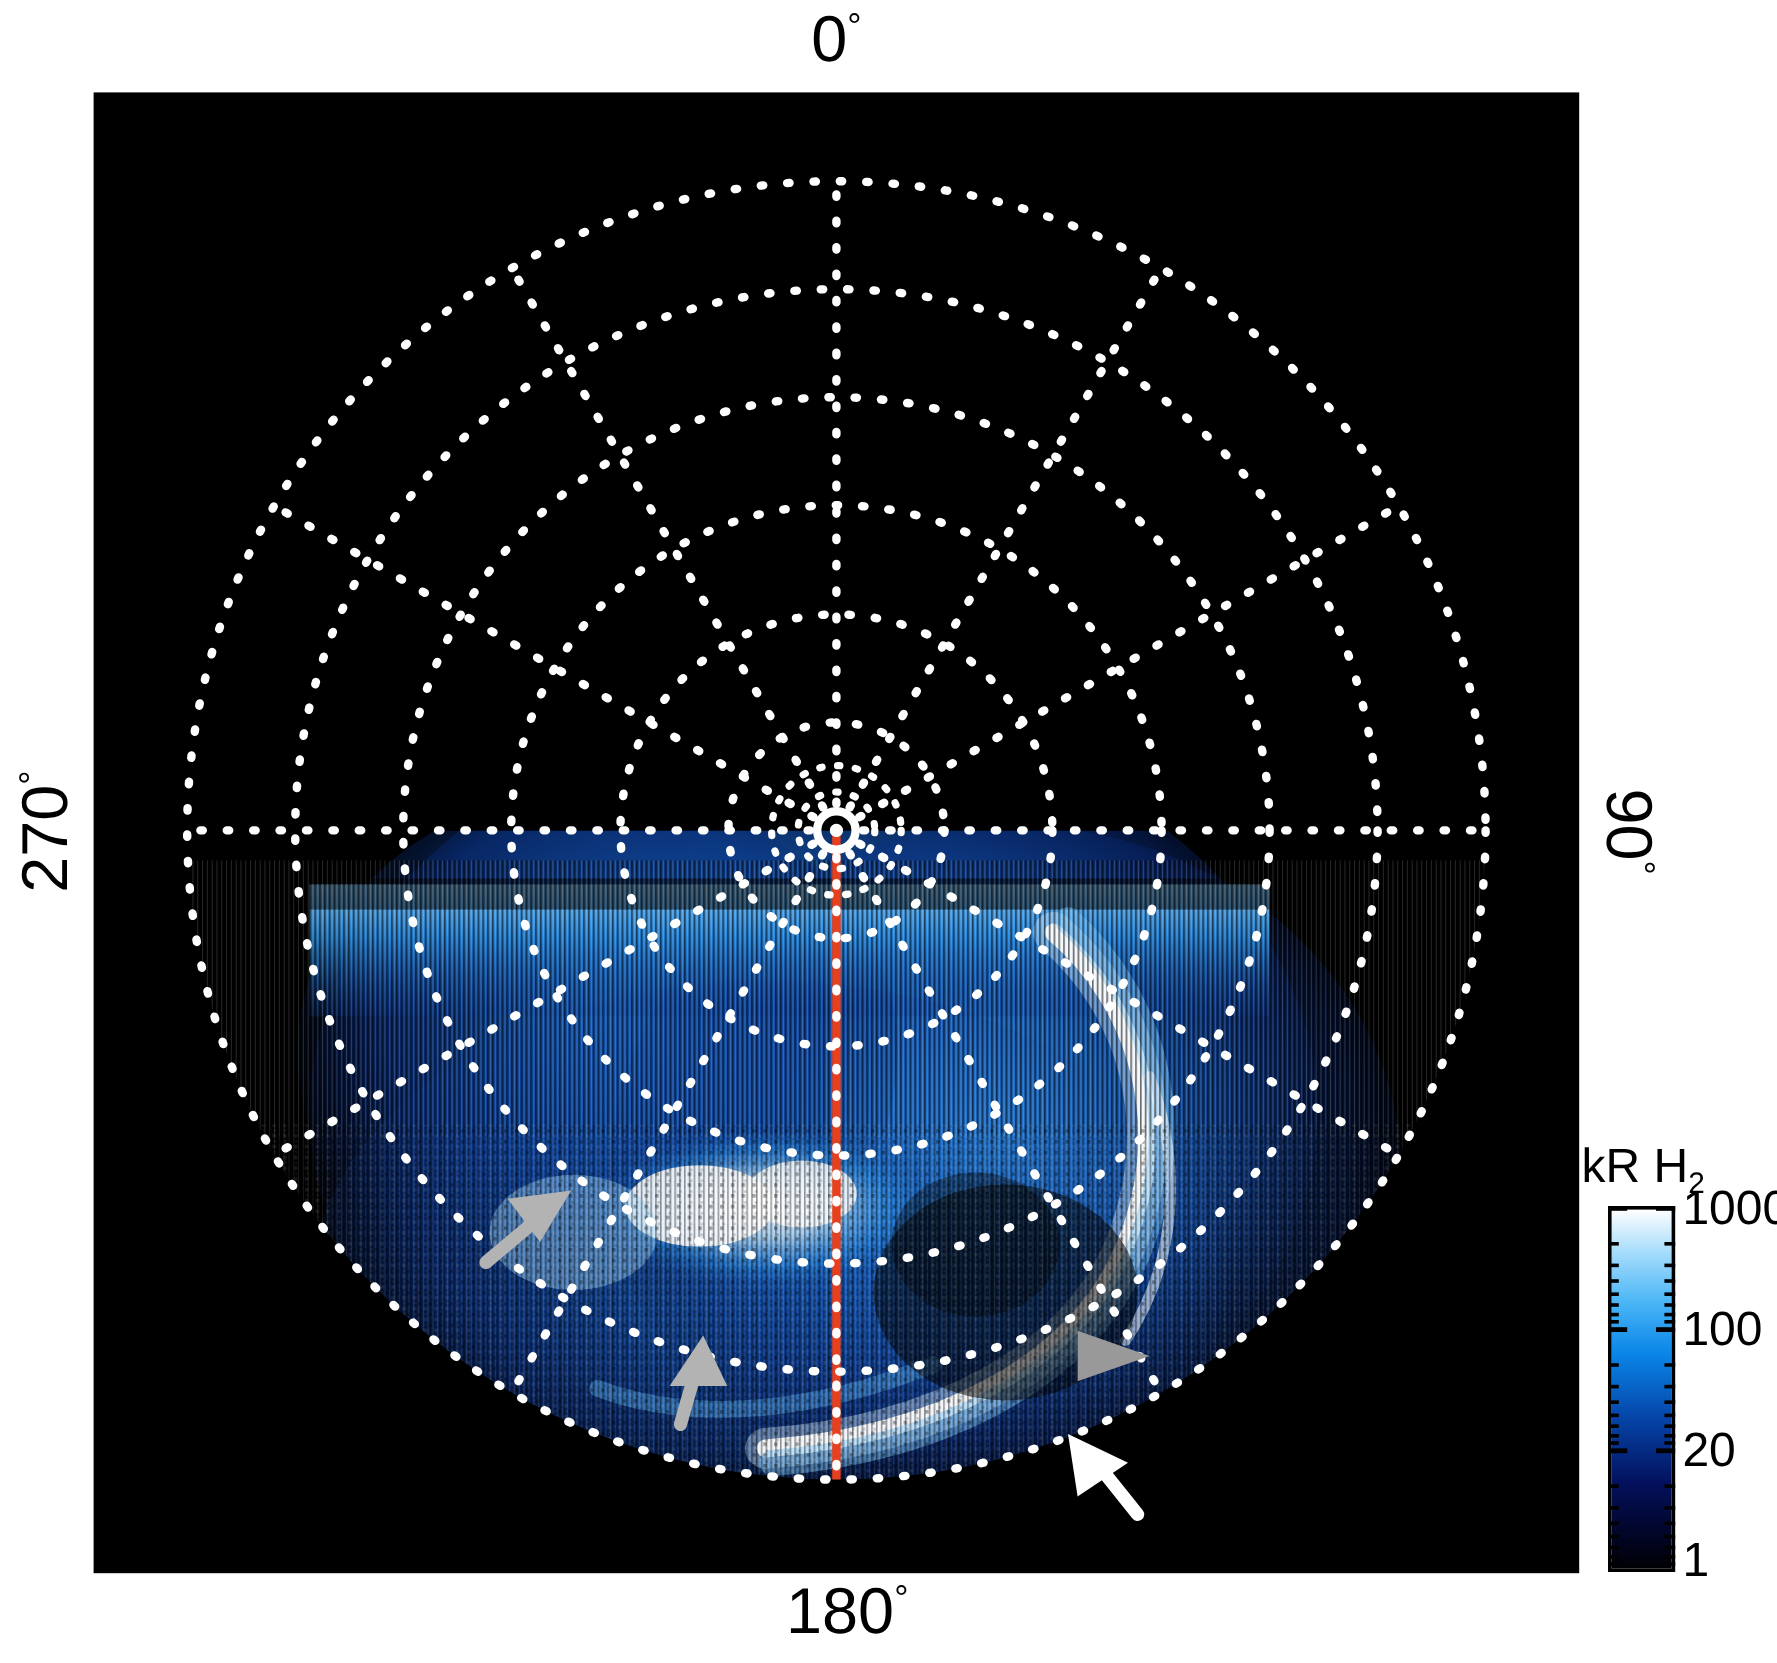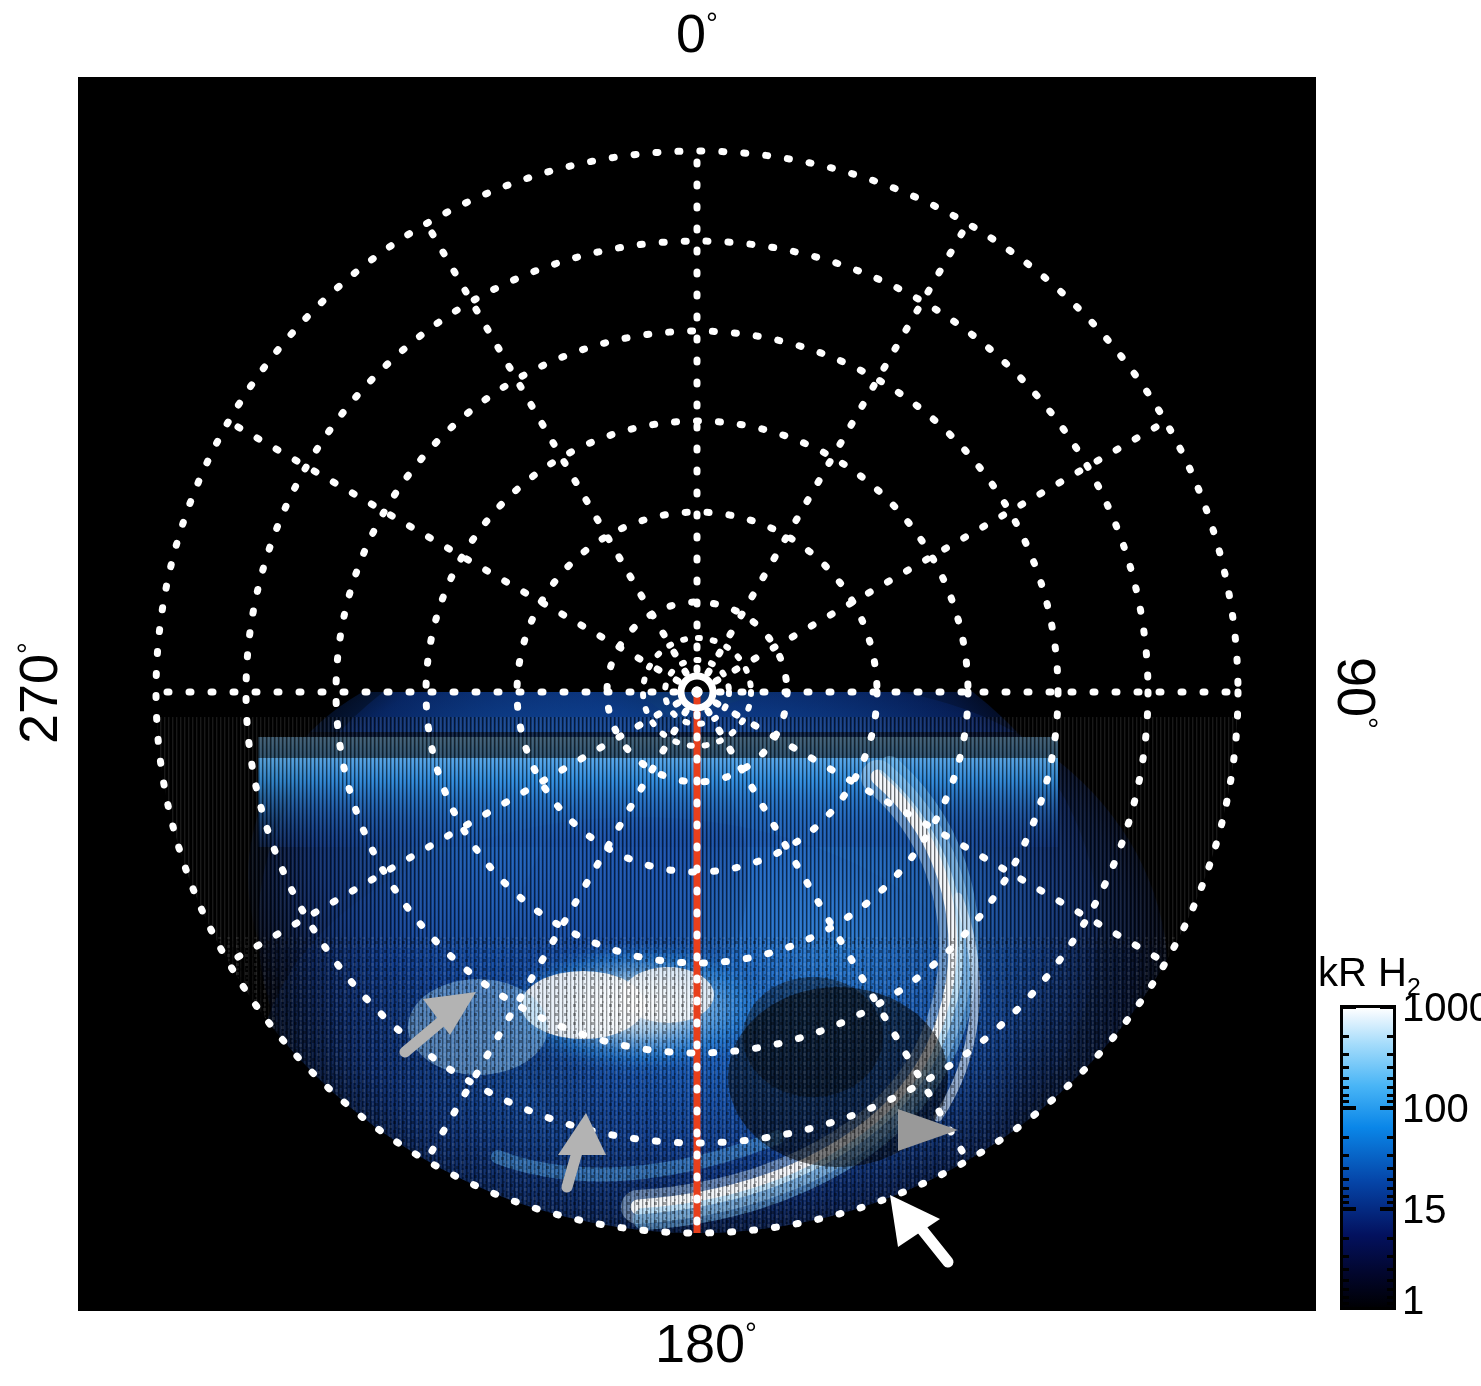--- a/index.html
+++ b/index.html
@@ -305,17 +305,17 @@
     <div class="cbar-tick" style="left:69px; top:287px; width:9px; height:3px;"></div>
     <div class="cbar-tick" style="left:69px; top:305px; width:9px; height:3px;"></div>
     <div class="cbar-tick" style="left:69px; top:318px; width:9px; height:3px;"></div>
     <div class="cbar-tick" style="left:69px; top:329px; width:9px; height:3px;"></div>
     <div class="cbar-tick" style="left:69px; top:338px; width:9px; height:3px;"></div>
     <div class="cbar-tick" style="left:69px; top:346px; width:9px; height:3px;"></div>
     <div class="cbar-tick" style="left:69px; top:352px; width:9px; height:3px;"></div>
 
     <div class="cbar-ticklabel" style="left:84px; top:37px;">1000</div>
     <div class="cbar-ticklabel" style="left:84px; top:138px;">100</div>
-    <div class="cbar-ticklabel" style="left:84px; top:239px;">15</div>
+    <div class="cbar-ticklabel" style="left:84px; top:239px;">20</div>
     <div class="cbar-ticklabel" style="left:84px; top:330px;">1</div>
   </div>
 
 </div>
 
 </body></html>

